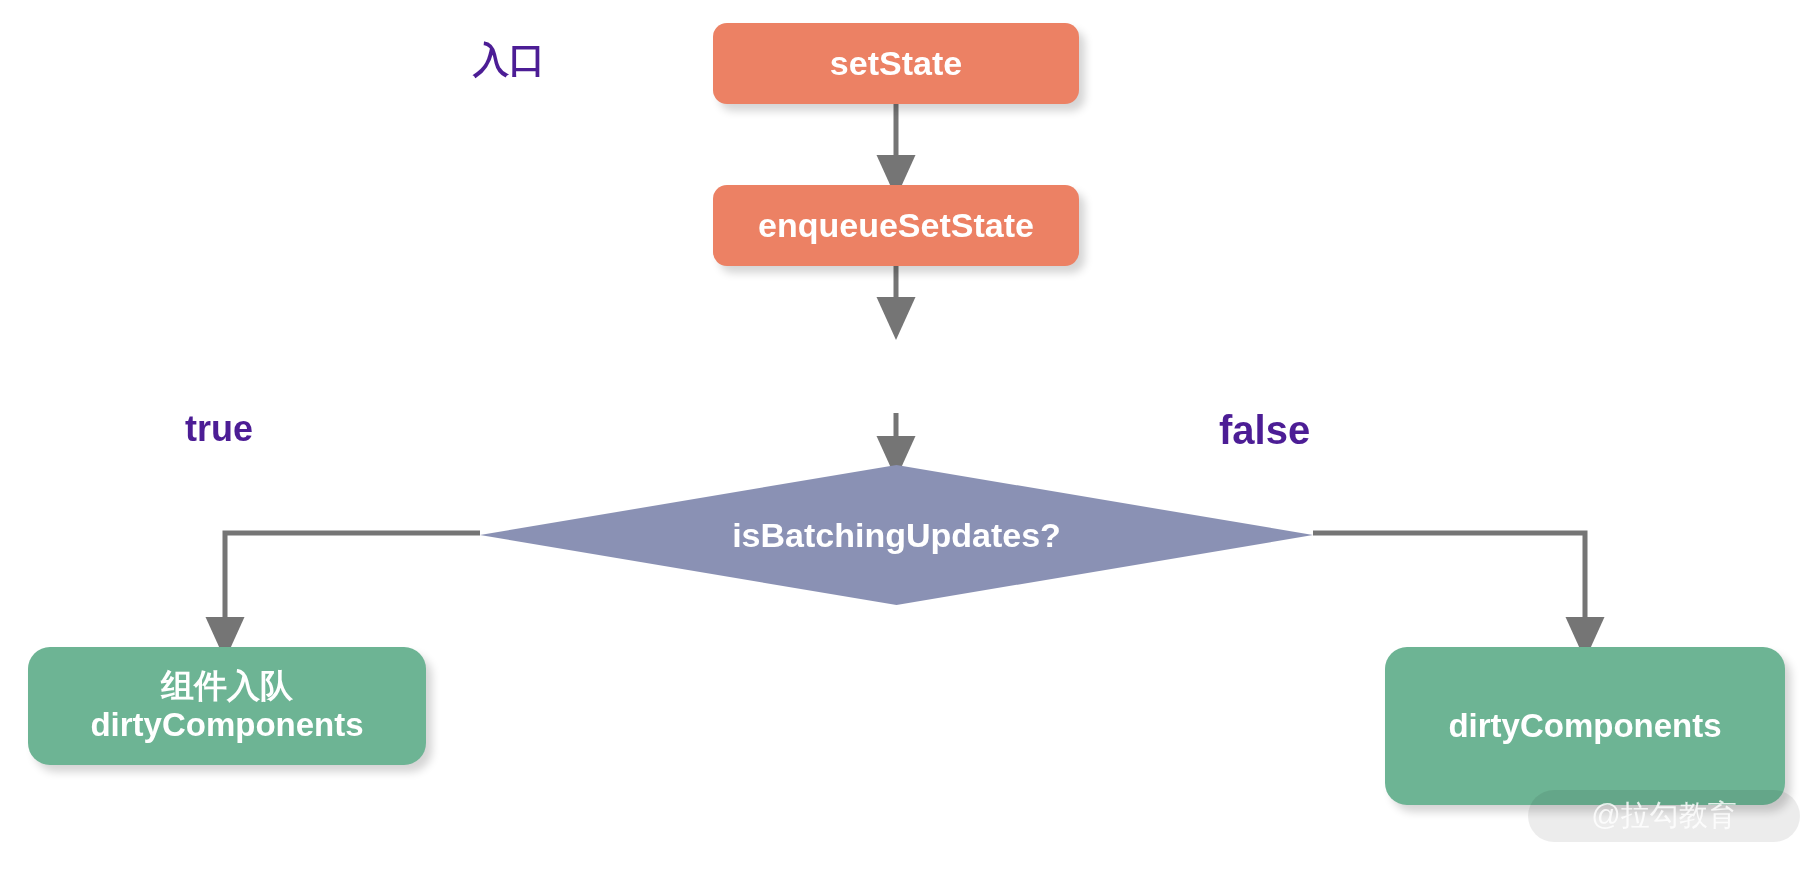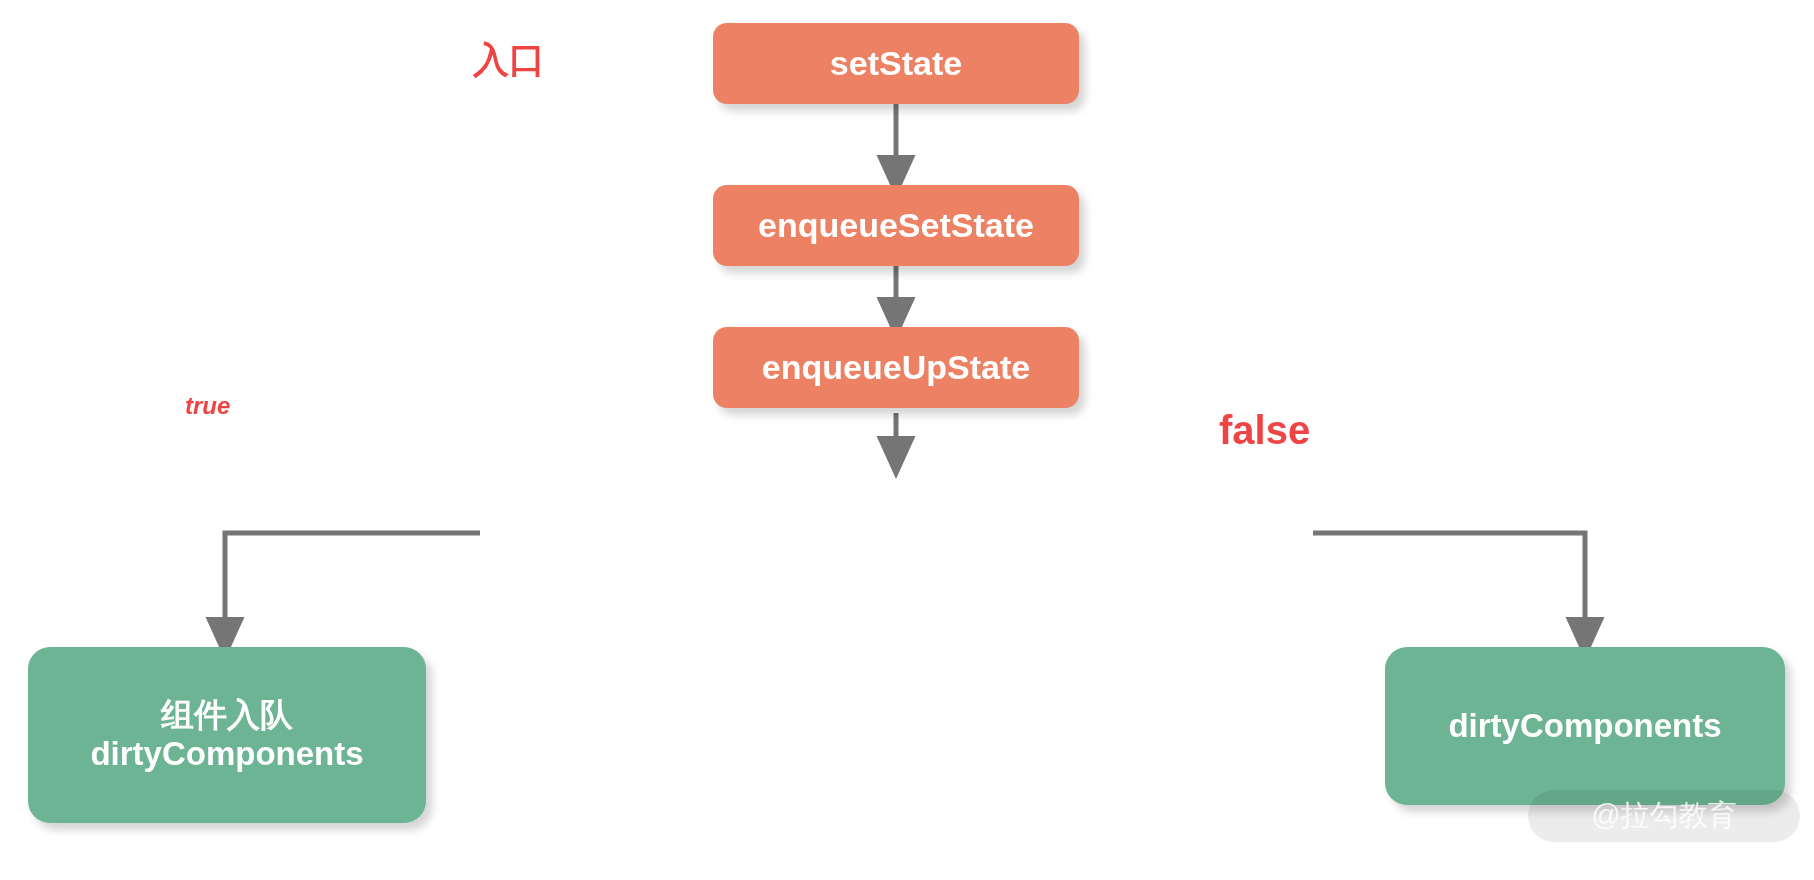--- a/index.html
+++ b/index.html
@@ -39,21 +39,21 @@
 
   .node.orange { background: #ec8164; }
   .node.green  { background: #6db494; }
 
   
   #node-setstate        { left: 713px;  top: 23px;  width: 366px; height: 81px;  font-size: 34px; }
   #node-enqueuesetstate { left: 713px;  top: 185px; width: 366px; height: 81px;  font-size: 34px; }
   #node-enqueueupstate  { left: 713px;  top: 327px; width: 366px; height: 81px;  font-size: 34px; }
 
   #node-dirty-enqueue {
-    left: 28px;  top: 647px; width: 398px; height: 176px;
+    left: 28px;  top: 647px; width: 398px; height: 118px;
     font-size: 33px; border-radius: 22px;
   }
   #node-dirty-loop {
     left: 1385px; top: 647px; width: 400px; height: 158px;
     font-size: 33px; border-radius: 22px;
   }
 
   
   #node-decision {
     position: absolute;
@@ -78,27 +78,27 @@
     justify-content: center;
     color: #ffffff;
     font-weight: bold;
     font-size: 34px;
     z-index: 2;
   }
 
   
   .plain-label {
     position: absolute;
-    color: #ef4444;
+    color: #4c1d95;
     font-weight: bold;
     z-index: 4;
     white-space: nowrap;
   }
   #label-entry  { left: 473px;  top: 36px;  font-size: 36px; }
-  #label-true   { left: 185px;  top: 392px; font-size: 24px; font-style: italic; }
+  #label-true   { left: 185px;  top: 408px; font-size: 36px; }
   #label-false  { left: 1219px; top: 408px; font-size: 40px; }
 
   
   #connectors {
     position: absolute;
     left: 0; top: 0;
     width: 1814px;
     height: 880px;
     z-index: 1;
     pointer-events: none;
@@ -143,22 +143,25 @@
 
     <polyline points="1313,533 1585,533 1585,638" fill="none" stroke="#757575" stroke-width="5" marker-end="url(#arrowhead)"></polyline>
   </svg>
 
   <div class="plain-label" id="label-entry">入口</div>
 
   <div class="node proc orange" id="node-setstate">setState</div>
 
   <div class="node proc orange" id="node-enqueuesetstate">enqueueSetState</div>
 
-  <div class="node proc orange" id="node-enqueueupstate">enqueueUpState</div>
 
+  <div id="node-decision">
+    <div class="diamond-shape"></div>
+    <div class="diamond-label">isBatchingUpdates?</div>
+  </div>
 
   <div class="plain-label" id="label-true">true</div>
 
   <div class="plain-label" id="label-false">false</div>
 
   <div class="node proc green" id="node-dirty-enqueue">
     <div>
       <div>组件入队</div>
       <div>dirtyComponents</div>
     </div>

